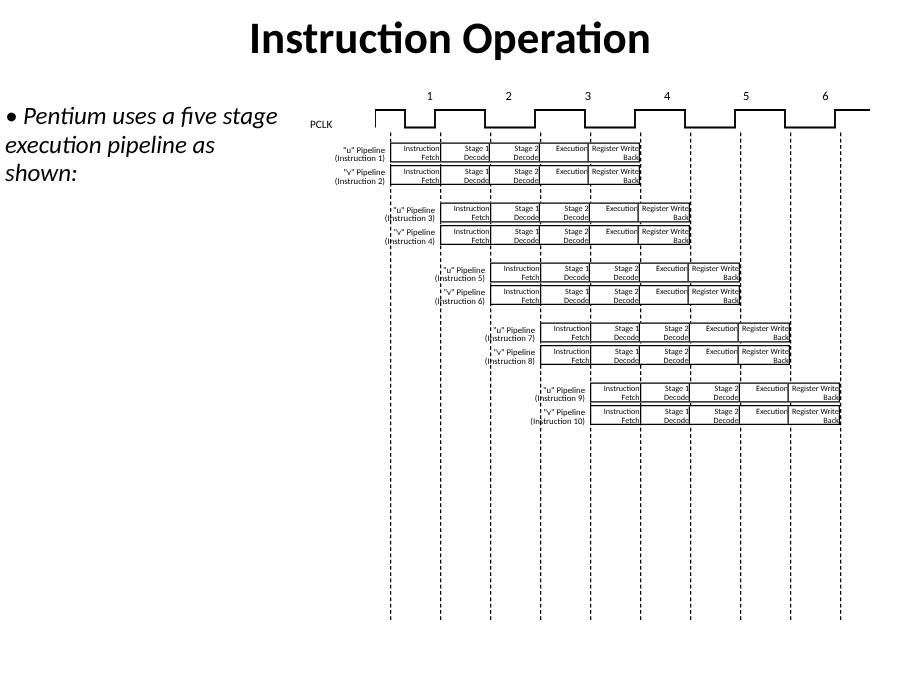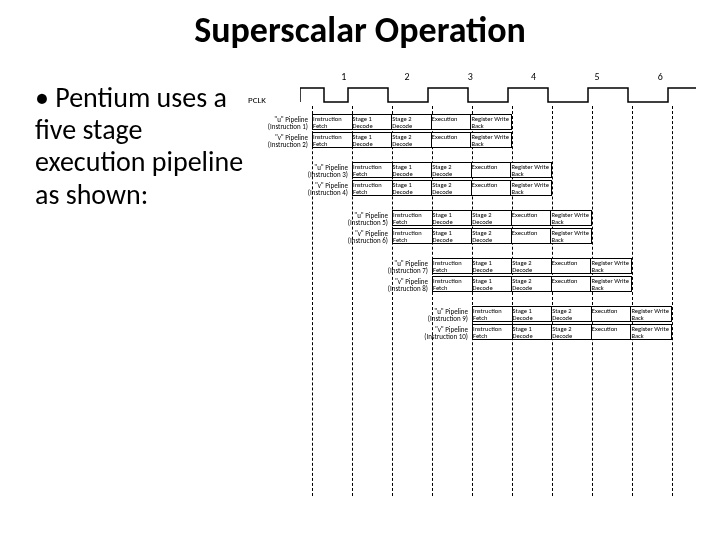--- a/index.html
+++ b/index.html
@@ -1,38 +1,38 @@
 <!DOCTYPE html>
 <html><head>
 <meta charset="utf-8">
 <style>
   * { margin: 0; padding: 0; box-sizing: border-box; }
   body { width: 720px; height: 540px; background: #fff; font-family: Calibri, Arial, sans-serif; position: relative; overflow: hidden; }
   .title { font-size: 36px; font-weight: bold; text-align: center; padding-top: 8px; }
-  .bullet-area { position: absolute; top: 82px; left: 35px; width: 220px; font-size: 28px; line-height: 1.15; }
+  .bullet-area { position: absolute; top: 82px; left: 4px; width: 220px; font-size: 20px; line-height: 1.15; font-style: italic; }
   .bullet-area ul { list-style: none; }
   .bullet-area li::before { content: "• "; }
   .diagram { position: absolute; top: 70px; left: 248px; width: 460px; font-size: 7px; }
   .clock-row { position: relative; height: 40px; }
   .clock-numbers { position: absolute; top: 0; left: 64px; width: 380px; display: flex; }
   .clock-numbers span { flex: 1; text-align: center; font-size: 10px; }
   .pclk-label { position: absolute; top: 24px; left: 0; font-weight: normal; font-size: 9px; }
   .clock-wave { position: absolute; top: 12px; left: 52px; }
   .dash-col { position: absolute; top: 36px; border-left: 1px dashed #000; height: 390px; }
   .row-pair { margin-top: 2px; position: relative; }
   .prow { height: 18px; position: relative; }
   .plabel { position: absolute; top: 2px; width: 60px; text-align: right; font-size: 7px; line-height: 1; }
   .stages { position: absolute; top: 0; height: 16px; border: 1px solid #000; display: flex; background: #fff; }
-  .cell { border-right: 1px solid #000; text-align: left; font-size: 6.5px; line-height: 1; padding-top: 1px; overflow: hidden; white-space: normal; }
+  .cell { border-right: 1px solid #000; text-align: right; font-size: 6.5px; line-height: 1; padding-top: 1px; overflow: hidden; white-space: normal; }
   .cell:last-child { border-right: none; }
 </style>
 </head>
 <body>
 
-<div class="title">Superscalar Operation</div>
+<div class="title">Instruction Operation</div>
 
 <div class="bullet-area">
   <ul>
       <li>Pentium uses a five stage execution pipeline as shown:</li>
     </ul>
 </div>
 
 <div class="diagram">
   <div class="clock-row">
     <div class="clock-numbers" id="clock-numbers">

